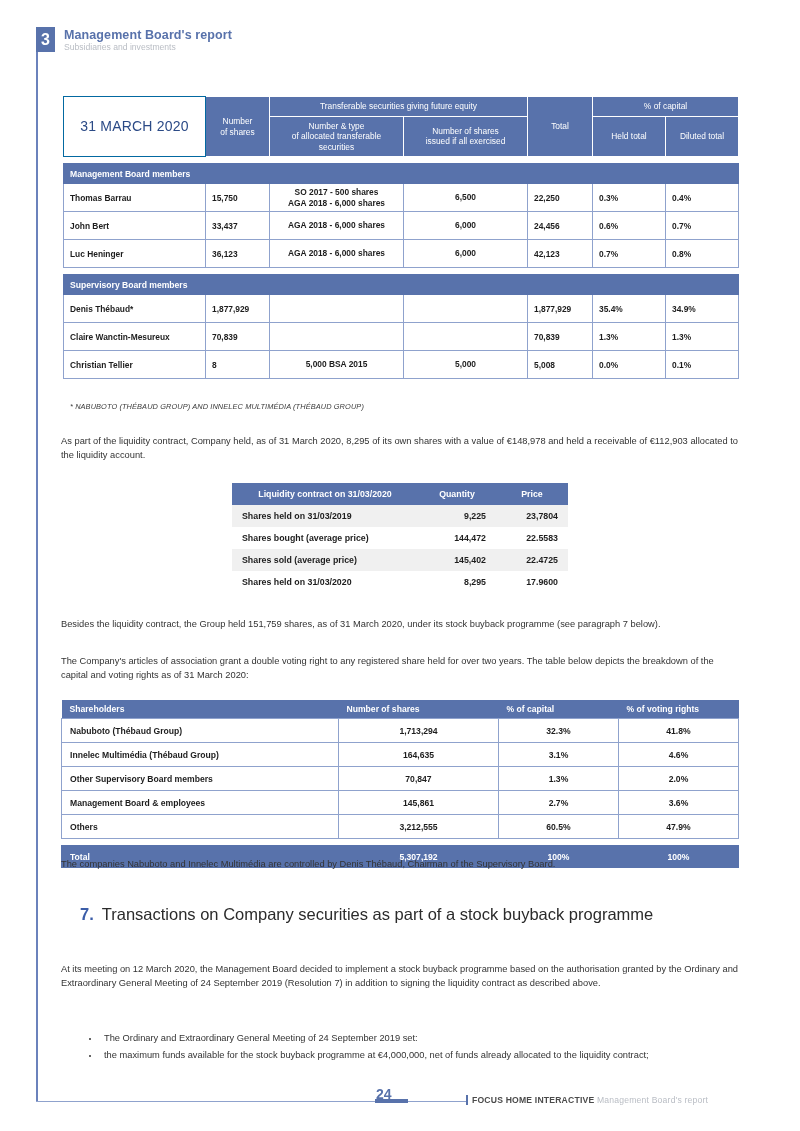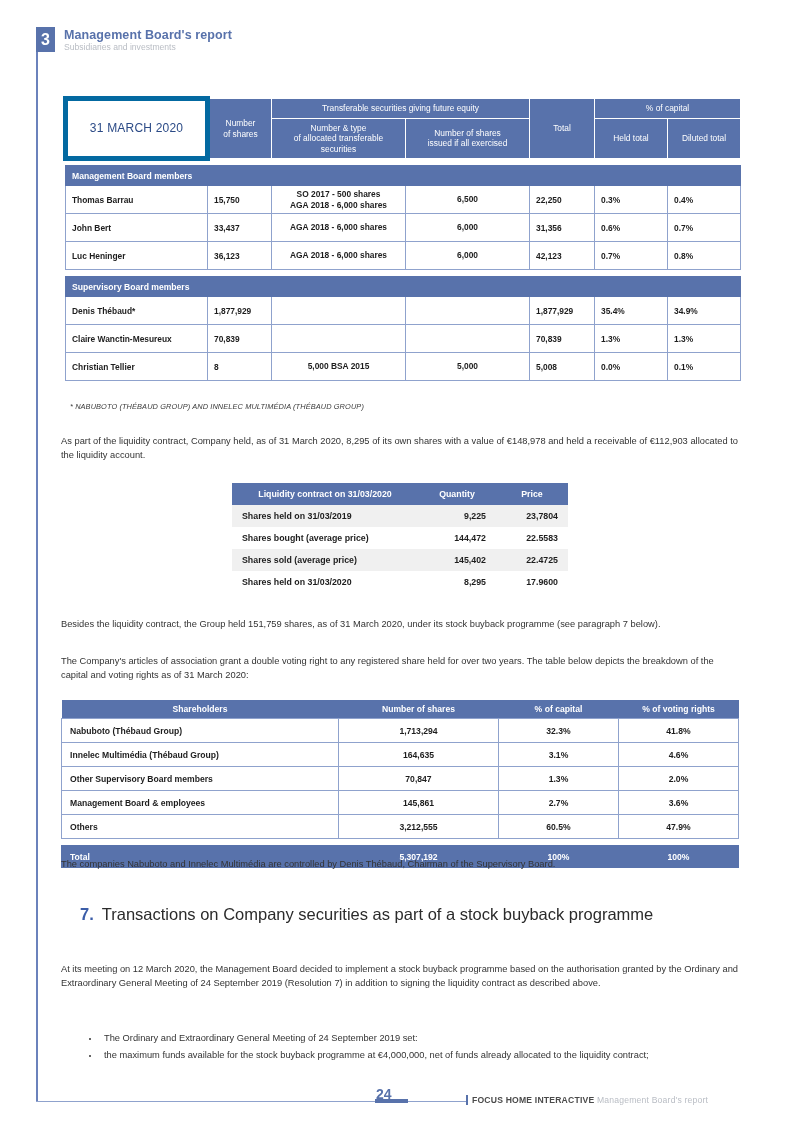--- a/index.html
+++ b/index.html
@@ -53,22 +53,22 @@
     padding:0 6px;
   }
   .t1 thead th{
     background:#5872AB; color:#ffffff; font-weight:normal;
     line-height:1.25;
     border-color:#ffffff;
     padding:4px 4px;
   }
   .t1 thead th.corner{
     background:#ffffff; color:#2b4a86;
-    border:5px solid #0369a1;
-    font-size:12px; letter-spacing:.2px;
+    border:1px solid #0369a1;
+    font-size:14px; letter-spacing:.2px;
   }
   .t1 tbody td{
     height:28px; background:#ffffff; color:#1d1d1d; font-weight:bold;margin-left:40px;
   }
   .t1 tbody td.name{ text-align:left; }
   .t1 tbody td.num{ text-align:left; }
   .t1 tbody td.ctr{ text-align:center; line-height:1.25; }
   .t1 tr.section td{
     background:#5872AB; color:#ffffff; text-align:left;
     height:20px; font-weight:bold; font-size:8.6px;
@@ -109,21 +109,21 @@
   .t2 td.val{ text-align:right; }
   .t2 tbody tr.alt td{ background:#f0f0f0; }
   .t2 tbody tr td{ background:#ffffff; }
   .t2 tbody tr.alt td{ background:#f0f0f0; }
 
   
   .t3{ position:absolute; left:61px; top:700px; width:677px; }
   .t3 table{ table-layout:fixed; }
   .t3 th{
     background:#5872AB; color:#ffffff; font-weight:bold;
-    font-size:8.6px; padding:4px 8px; text-align:center; border:none;
+    font-size:8.6px; padding:4px 8px; text-align:left; border:none;
   }
   .t3 td{
     font-size:8.6px; font-weight:bold; color:#1d1d1d;
     padding:3px 8px; height:24px;
     border:1px solid #8FA2CD; background:#ffffff;
   }
   .t3 td.lbl{ text-align:left; }
   .t3 td.val{ text-align:center; }
   .t3 tr.spacer td{ border:none; background:#ffffff; height:7px; padding:0; }
   .t3 tr.total td{
@@ -239,21 +239,21 @@
         <td class="ctr">6,500</td>
         <td class="num">22,250</td>
         <td class="num">0.3%</td>
         <td class="num">0.4%</td>
       </tr>
       <tr>
         <td class="name">John Bert</td>
         <td class="num">33,437</td>
         <td class="ctr">AGA 2018 - 6,000 shares</td>
         <td class="ctr">6,000</td>
-        <td class="num">31,356</td>
+        <td class="num">24,456</td>
         <td class="num">0.6%</td>
         <td class="num">0.7%</td>
       </tr>
       <tr>
         <td class="name">Luc Heninger</td>
         <td class="num">36,123</td>
         <td class="ctr">AGA 2018 - 6,000 shares</td>
         <td class="ctr">6,000</td>
         <td class="num">42,123</td>
         <td class="num">0.7%</td>

